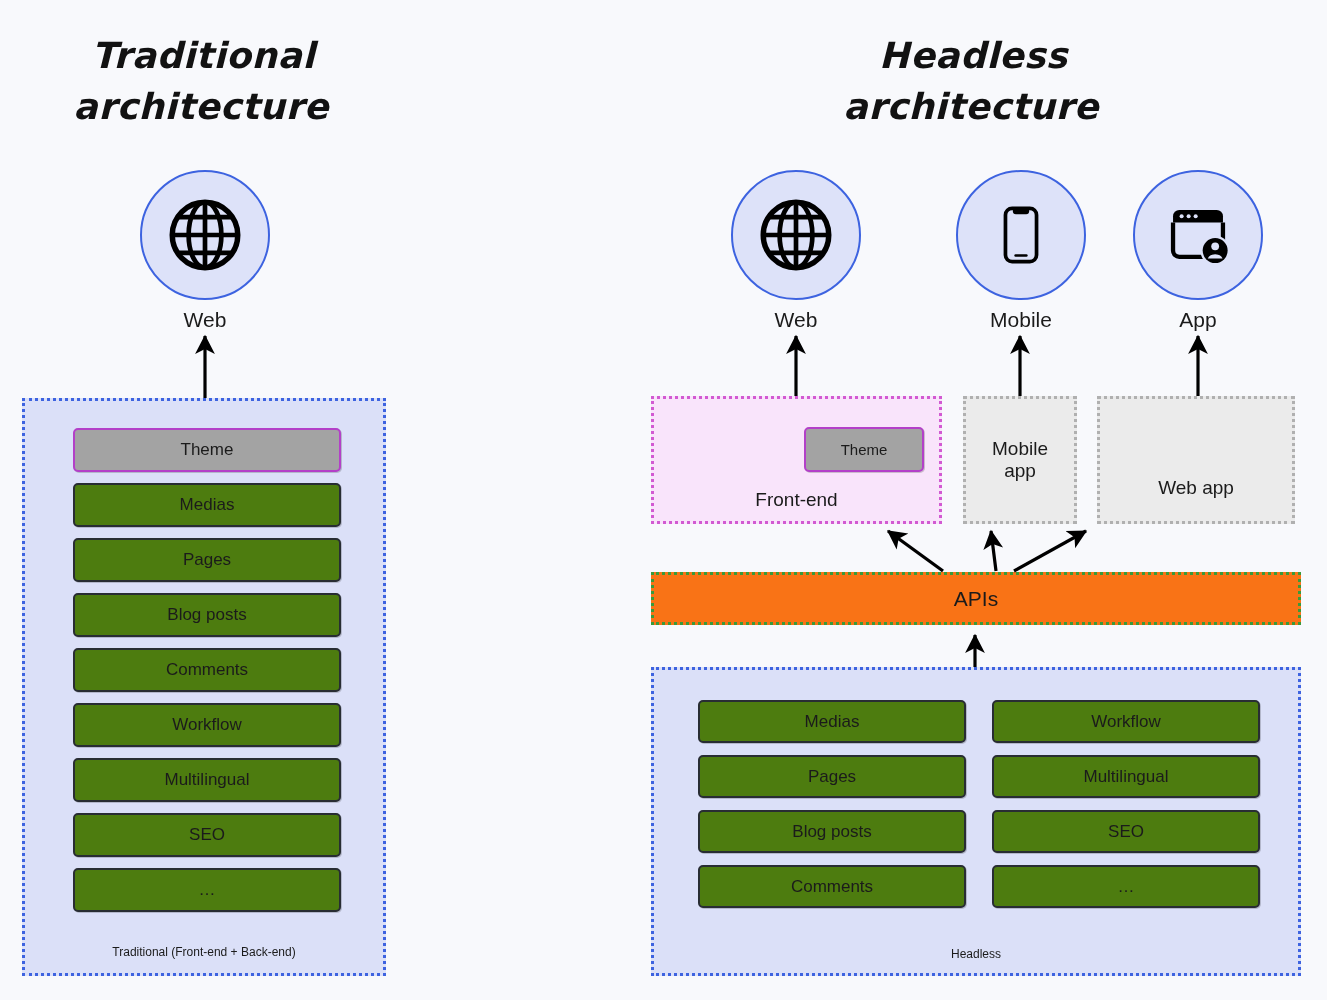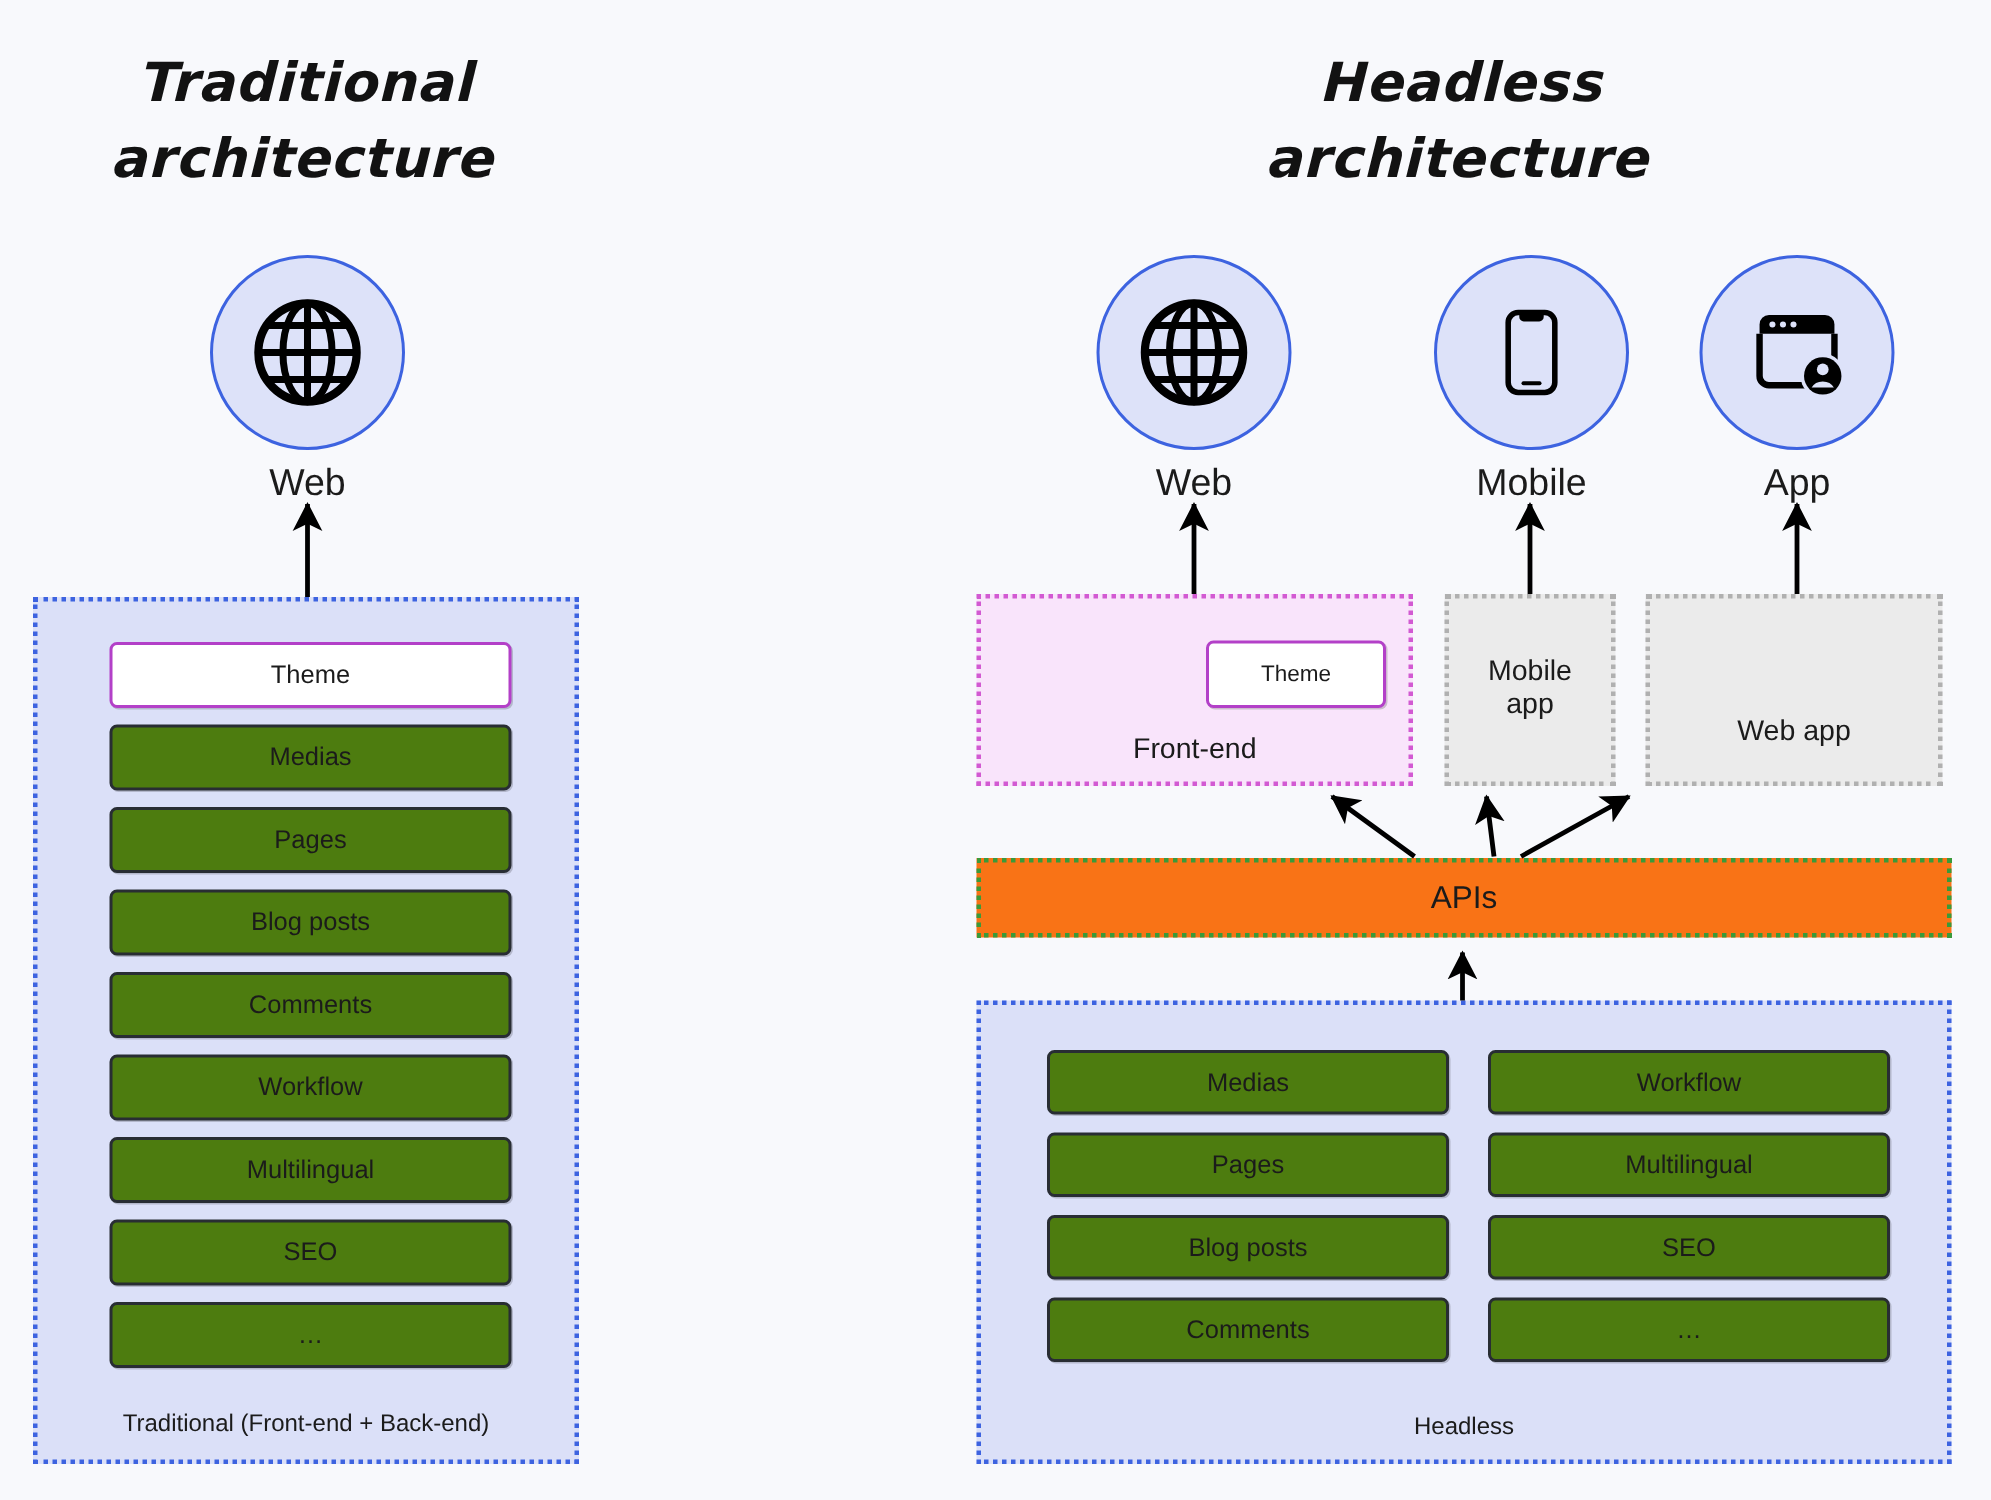--- a/index.html
+++ b/index.html
@@ -46,21 +46,21 @@
     height: 130px;
     border-radius: 50%;
     background: #dde2f9;
     border: 2px solid #3d63e0;
     display: flex;
     align-items: center;
     justify-content: center;
   }
   .channel-label {
     margin-top: 8px;
-    font-size: 25px;
+    font-size: 21px;
     color: #1b1b1b;
     font-family: "Liberation Sans", sans-serif;
   }
 
   #ch-web-left   { left: 140px;  top: 170px; }
   #ch-web-right  { left: 731px;  top: 170px; }
   #ch-mobile     { left: 956px;  top: 170px; }
   #ch-app        { left: 1133px; top: 170px; }
 
   
@@ -87,40 +87,40 @@
   #mobileapp-box         { left: 963px; top: 396px; width: 114px; height: 128px; }
   #webapp-box            { left: 1097px;top: 396px; width: 198px; height: 128px; }
   #apis-box              { left: 651px; top: 572px; width: 650px; height: 53px; }
   #headless-container    { left: 651px; top: 667px; width: 650px; height: 309px; }
 
   .container-caption {
     position: absolute;
     left: 0;
     width: 100%;
     text-align: center;
-    font-size: 16px;
+    font-size: 12px;
     color: #1b1b1b;
   }
   #traditional-caption { bottom: 14px; }
   #headless-caption    { bottom: 12px; }
 
   
   .tile {
     background: #4d7c0f;
     border: 2px solid #282d33;
     border-radius: 5px;
     display: flex;
     align-items: center;
     justify-content: center;
     font-size: 17px;
     color: #1b1b1b;
     box-shadow: 1px 1px 0 rgba(0,0,0,0.18);
   }
   .tile-highlight {
-    background: #ffffff;
+    background: #a3a3a3;
     border: 2px solid #b340c8;
   }
 
   #traditional-stack {
     position: absolute;
     left: 48px;
     top: 27px;
     width: 268px;
     display: flex;
     flex-direction: column;

